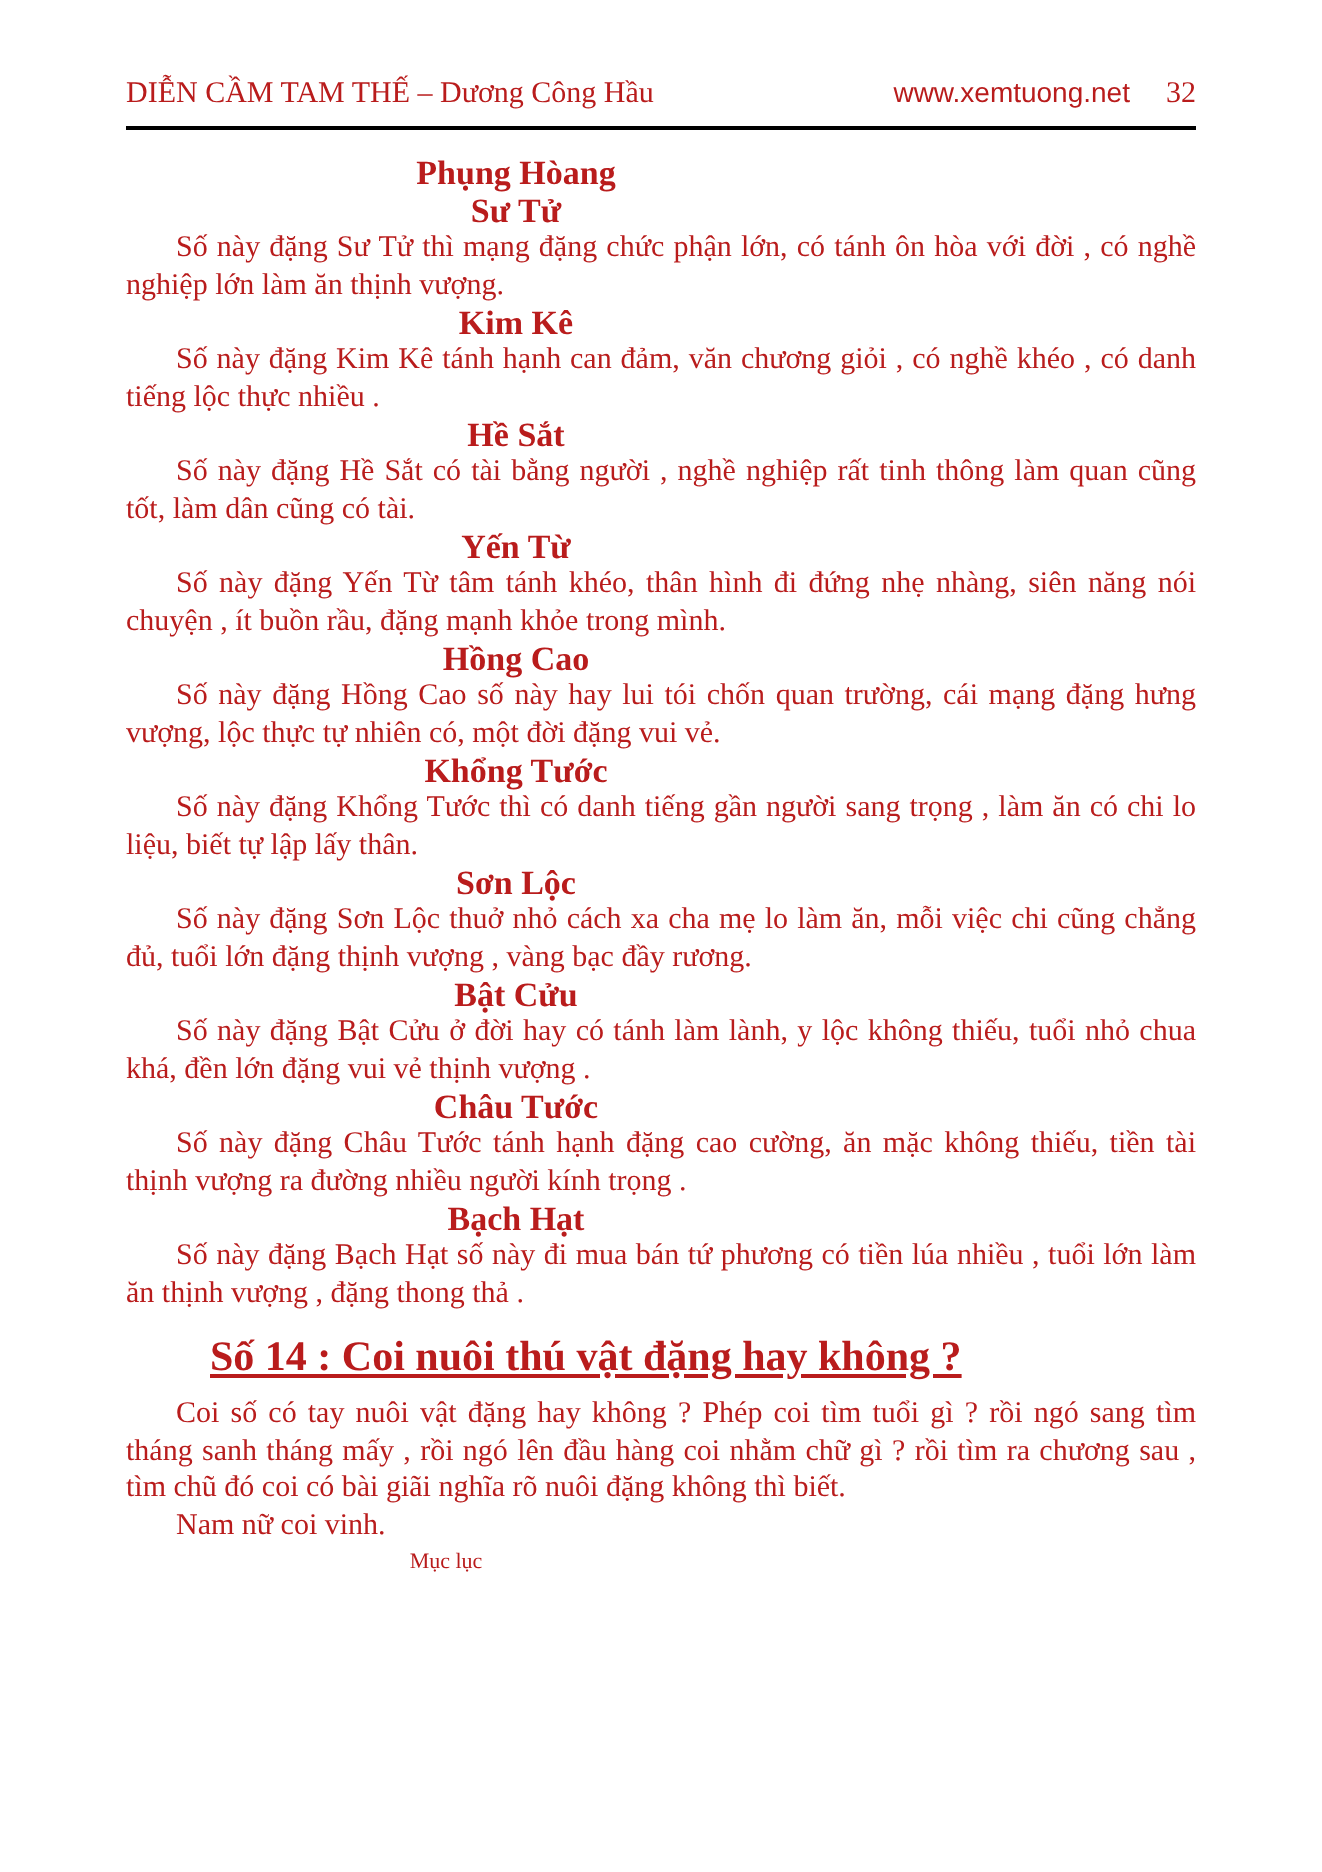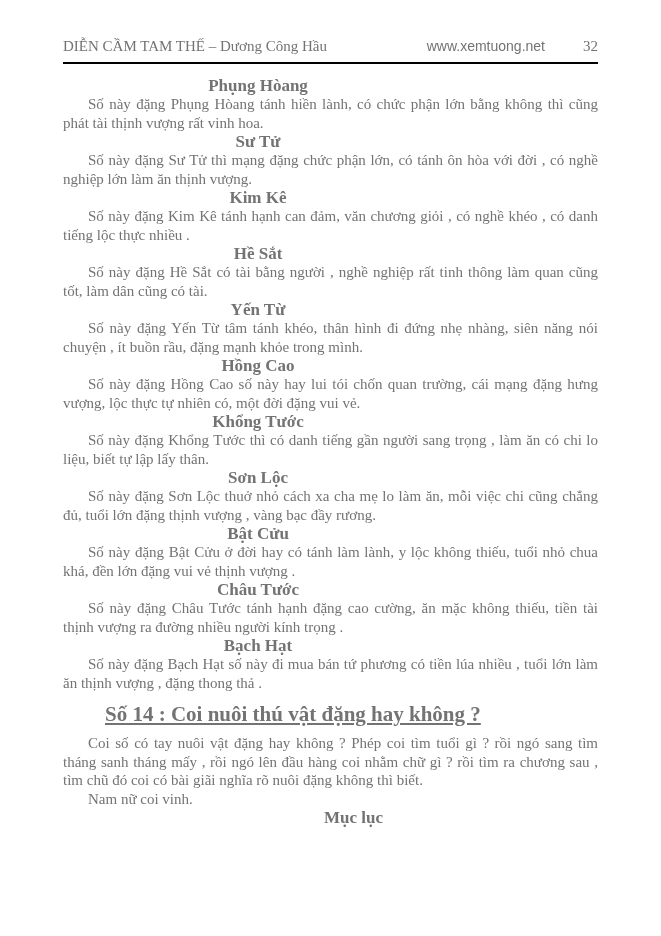--- a/index.html
+++ b/index.html
@@ -5,21 +5,21 @@
   html, body {
     margin: 0;
     padding: 0;
     background: #ffffff;
   }
   .page {
     position: relative;
     width: 661px;
     height: 925px;
     background: #ffffff;
-    color: #737373;
+    color: #b91c1c;
     font-family: "Liberation Serif", "DejaVu Serif", serif;
     overflow: hidden;
     box-sizing: border-box;
   }
   .content {
     padding: 0 63px;
   }
   .page-header {
     display: flex;
     align-items: baseline;
@@ -34,21 +34,21 @@
     white-space: nowrap;
   }
   .site-url {
     font-family: "Liberation Sans", "DejaVu Sans", sans-serif;
     font-size: 14px;
     white-space: nowrap;
     text-align: right;
   }
   .page-number {
     font-size: 15px;
-    margin-left: 38px;
+    margin-left: 18px;
   }
   .sections {
     padding-top: 12px;
   }
   .animal-heading {
     font-size: 17px;
     font-weight: bold;
     line-height: 19px;
     margin: 0;
     width: 390px;
@@ -69,44 +69,43 @@
     padding-left: 42px;
     text-decoration: underline;
   }
   .note-par {
     font-size: 15px;
     line-height: 18.5px;
     margin: 0;
     text-indent: 25px;
   }
   .subheading {
-    font-size: 17px;
-    font-weight: bold;
+    font-size: 11px;
+    font-weight: normal;
     line-height: 19px;
     margin: 0;
     width: 320px;
-    text-align: right;
+    text-align: center;
   }
 </style>
 </head>
 <body>
 
 <div class="page">
 
   <div class="page-header">
     <span class="book-title">DIỄN CẦM TAM THẾ – Dương Công Hầu</span>
     <span class="site-url">www.xemtuong.net</span>
     <span class="page-number">32</span>
   </div>
 
   <div class="content sections">
 
     <div>
       <h3 class="animal-heading">Phụng Hòang</h3>
-      <p class="body-par">Số này đặng Phụng Hòang tánh hiền lành, có chức phận lớn bằng không thì cũng phát tài thịnh vượng rất vinh hoa.</p>
     </div>
 
     <div>
       <h3 class="animal-heading">Sư Tử</h3>
       <p class="body-par">Số này đặng Sư Tử thì mạng đặng chức phận lớn, có tánh ôn hòa với đời , có nghề nghiệp lớn làm ăn thịnh vượng.</p>
     </div>
 
     <div>
       <h3 class="animal-heading">Kim Kê</h3>
       <p class="body-par">Số này đặng Kim Kê tánh hạnh can đảm, văn chương giỏi , có nghề khéo , có danh tiếng lộc thực nhiều .</p>

